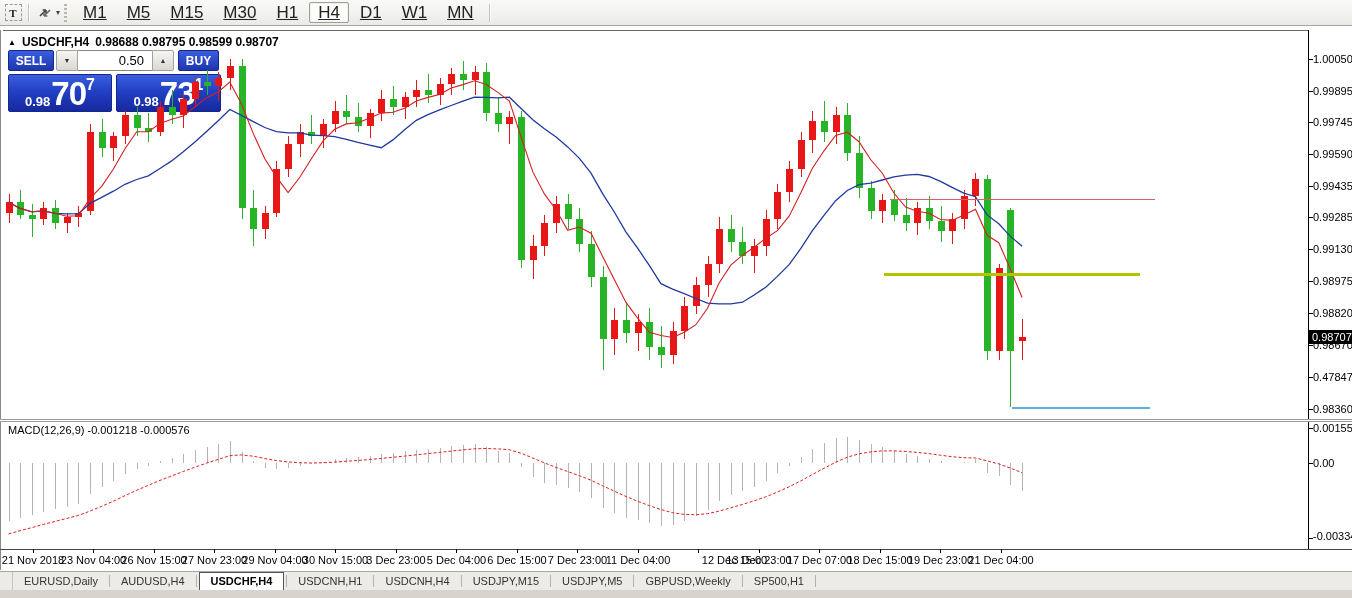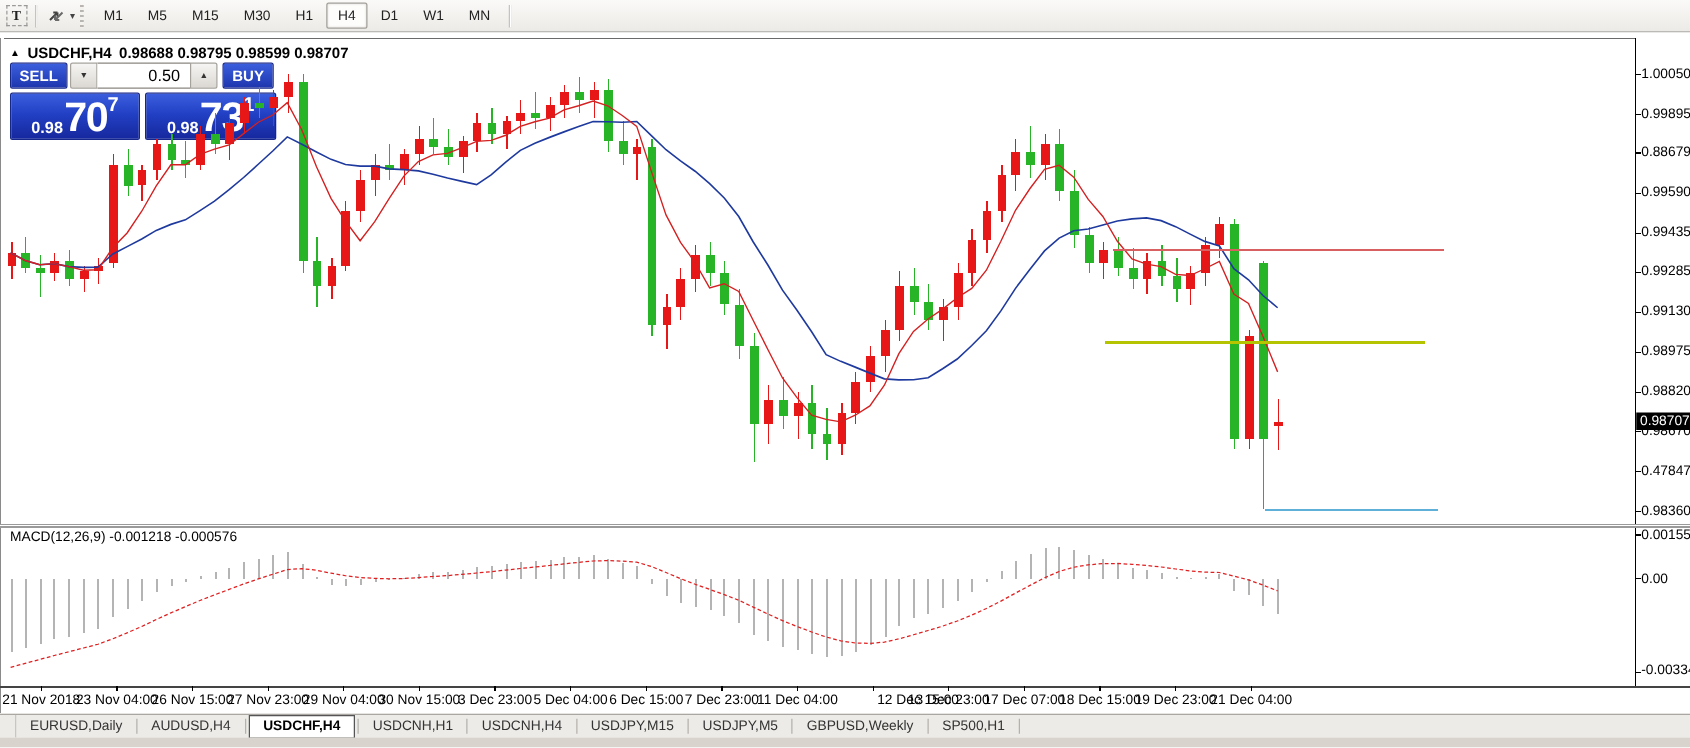--- a/index.html
+++ b/index.html
@@ -10,21 +10,21 @@
   .toolbar{position:absolute;left:0;top:0;width:1352px;height:26px;background:linear-gradient(#fafaf8,#eceae6);
            border-bottom:1px solid #a8a5a0;box-sizing:border-box;display:flex;align-items:center;}
   .toolbar .pad{width:3px;}
   .tool-btn{height:20px;min-width:20px;display:flex;align-items:center;justify-content:center;color:#333;font-size:12px;}
   .text-tool-box{width:15px;height:15px;border:1px dashed #9a9a9a;display:flex;align-items:center;justify-content:center;
                  font-family:"Liberation Serif",serif;font-size:11px;font-weight:bold;color:#222;}
   .tb-sep{width:1px;height:18px;background:#c6c3be;border-right:1px solid #fff;margin:0 5px;}
   .grip{width:3px;height:18px;margin:0 6px 0 2px;background:repeating-linear-gradient(#b9b6b1 0 2px,#f4f2ef 2px 4px);}
   .caret{font-size:8px;color:#444;margin:0 2px 0 1px;}
   .tf-btn{height:19px;padding:0 8px;margin:0 1px;display:flex;align-items:center;justify-content:center;
-          font-size:11px;color:#222;border:1px solid transparent;border-radius:2px;}
+          font-size:17px;color:#222;border:1px solid transparent;border-radius:2px;text-decoration:underline;}
   .tf-btn.active{background:#fdfdfc;border:1px solid #a19e98;box-shadow:inset 0 0 2px #d8d5d0;}
   .arrows-icon{width:16px;height:14px;position:relative;display:inline-block;}
 
   
   #chart-win{position:absolute;left:0;top:26px;width:1352px;height:545px;background:#fff;}
 
   .symbol-title{position:absolute;left:8px;top:9px;font-size:12px;color:#000;display:flex;align-items:center;gap:6px;}
   .symbol-title .tri{font-size:8px;color:#000;}
   .symbol-title b{font-weight:bold;}
   .symbol-title span.vals{font-weight:bold;}
@@ -472,21 +472,21 @@
           <line x1="819.5" y1="523" x2="819.5" y2="527"></line>
           <line x1="880" y1="523" x2="880" y2="527"></line>
           <line x1="940.5" y1="523" x2="940.5" y2="527"></line>
           <line x1="1001" y1="523" x2="1001" y2="527"></line>
         </g>
       </svg>
 
     <div id="price-axis-labels">
         <div class="ax-label" style="left: 1313px; top: 26.8px;">1.00050</div>
         <div class="ax-label" style="left: 1313px; top: 58.8896px;">0.99895</div>
-        <div class="ax-label" style="left: 1313px; top: 89.9441px;">0.88679</div>
+        <div class="ax-label" style="left: 1313px; top: 89.9441px;">0.99745</div>
         <div class="ax-label" style="left: 1313px; top: 122.034px;">0.99590</div>
         <div class="ax-label" style="left: 1313px; top: 154.123px;">0.99435</div>
         <div class="ax-label" style="left: 1313px; top: 185.178px;">0.99285</div>
         <div class="ax-label" style="left: 1313px; top: 217.268px;">0.99130</div>
         <div class="ax-label" style="left: 1313px; top: 249.357px;">0.98975</div>
         <div class="ax-label" style="left: 1313px; top: 281.447px;">0.98820</div>
         <div class="ax-label" style="left: 1313px; top: 312.501px;">0.98670</div>
         <div class="ax-label" style="left: 1313px; top: 344.591px;">0.47847</div>
         <div class="ax-label" style="left: 1313px; top: 376.681px;">0.98360</div>
       </div>

